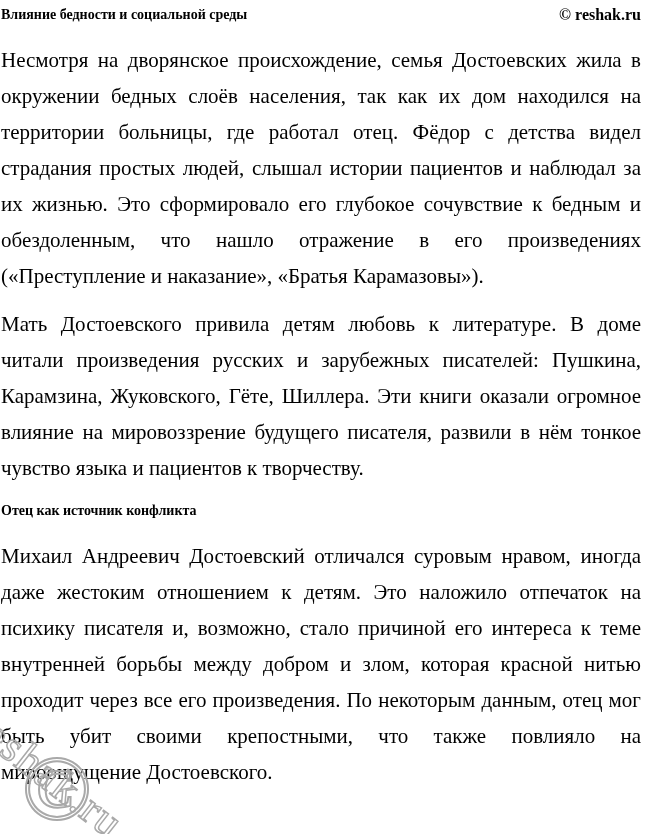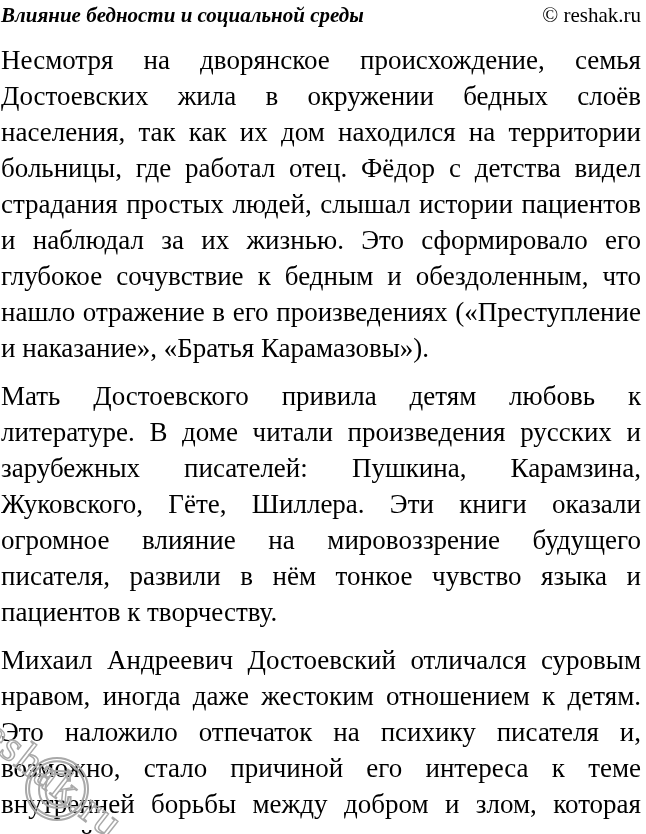--- a/index.html
+++ b/index.html
@@ -18,37 +18,36 @@
     color: #000000;
     font-family: "Liberation Serif", "DejaVu Serif", serif;
   }
   .header-row {
     display: flex;
     justify-content: space-between;
     align-items: flex-start;
     margin: 0 0 14px 0;
   }
   .heading {
-    font-size: 21px;
+    font-size: 14px;
     font-weight: bold;
     line-height: 26px;
     margin: 0 0 14px 0;
-    font-style: italic;
   }
   .header-row .heading {
     margin: 0;
   }
   .copyright {
-    font-size: 21px;
+    font-size: 16px;
     line-height: 26px;
-    font-weight: normal;
+    font-weight: bold;
     white-space: nowrap;
   }
   .paragraph {
-    font-size: 27px;
+    font-size: 21px;
     line-height: 36px;
     text-align: justify;
     margin: 0 0 12px 0;
   }
   .watermark {
     position: absolute;
     left: 0;
     top: 0;
     width: 100%;
     height: 100%;
@@ -85,20 +84,21 @@
   <div class="header-row">
     <h1 class="heading">Влияние бедности и социальной среды</h1>
     <span class="copyright">© reshak.ru</span>
   </div>
 
   <p class="paragraph">Несмотря на дворянское происхождение, семья Достоевских жила в окружении бедных слоёв населения, так как их дом находился на территории больницы, где работал отец. Фёдор с детства видел страдания простых людей, слышал истории пациентов и наблюдал за их жизнью. Это сформировало его глубокое сочувствие к бедным и обездоленным, что нашло отражение в его произведениях («Преступление и наказание», «Братья Карамазовы»).</p>
 
 
   <p class="paragraph">Мать Достоевского привила детям любовь к литературе. В доме читали произведения русских и зарубежных писателей: Пушкина, Карамзина, Жуковского, Гёте, Шиллера. Эти книги оказали огромное влияние на мировоззрение будущего писателя, развили в нём тонкое чувство языка и пациентов к творчеству.</p>
 
+  <h2 class="heading">Отец как источник конфликта</h2>
 
   <p class="paragraph">Михаил Андреевич Достоевский отличался суровым нравом, иногда даже жестоким отношением к детям. Это наложило отпечаток на психику писателя и, возможно, стало причиной его интереса к теме внутренней борьбы между добром и злом, которая красной нитью проходит через все его произведения. По некоторым данным, отец мог быть убит своими крепостными, что также повлияло на мироощущение Достоевского.</p>
 
   <div class="watermark">
     <span class="wm-text">reshak.ru</span>
     <span class="wm-copy">©</span>
   </div>
 
 </div>
 

